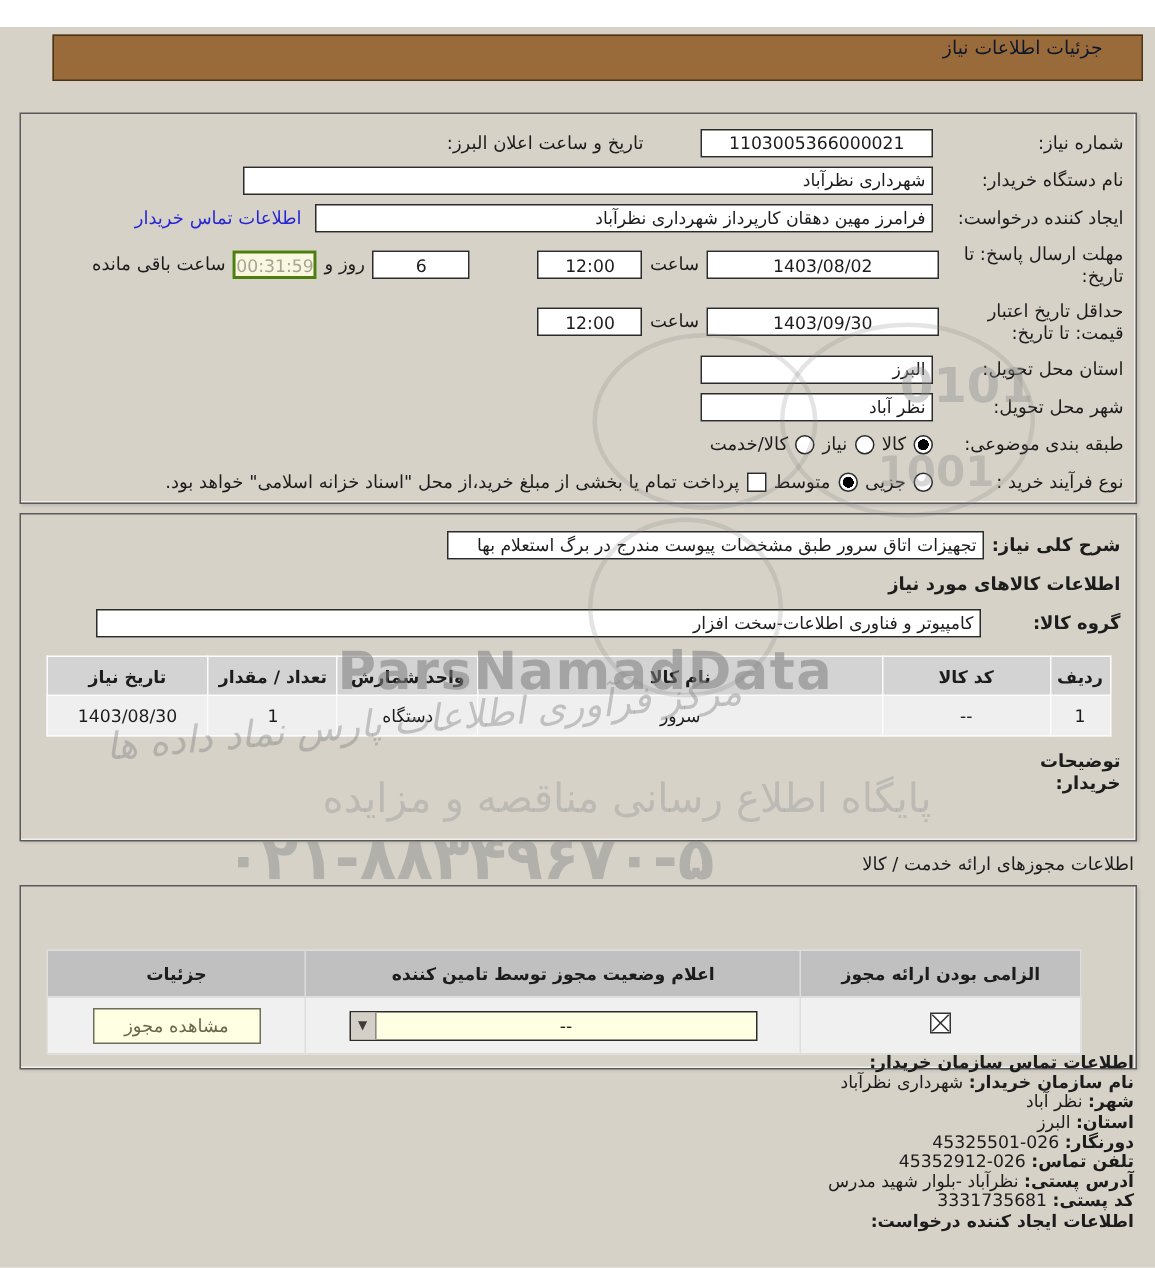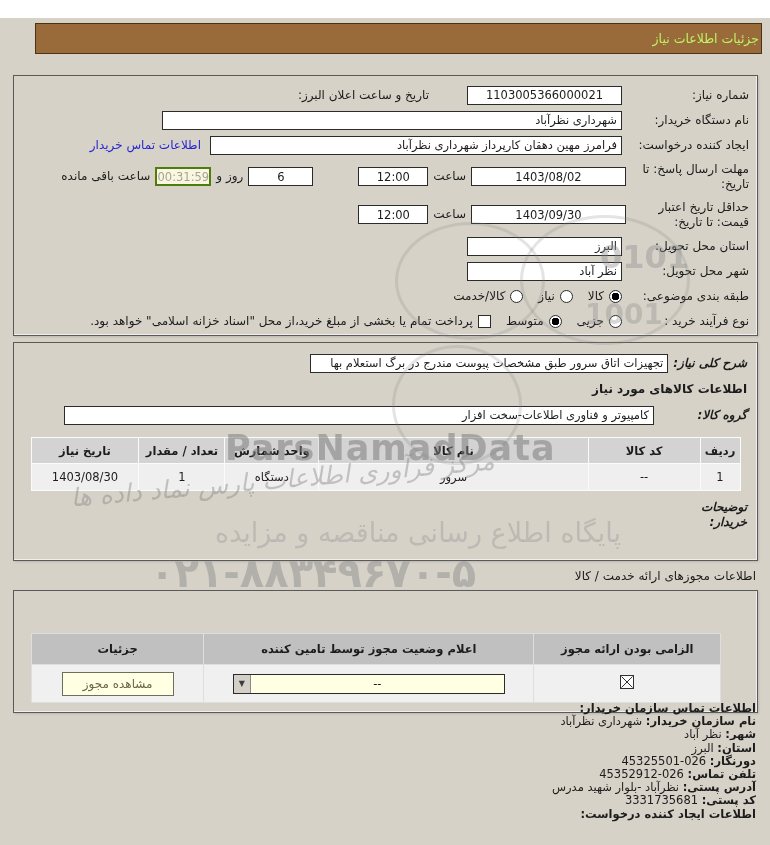--- a/index.html
+++ b/index.html
@@ -8,39 +8,39 @@
     width: 770px; height: 845px; overflow: hidden; position: relative;
     background: #d6d2c8;
     font-family: "DejaVu Sans", sans-serif;
     font-size: 12px; color: #1c1c1c; direction: rtl;
   }
   .topstrip { position: absolute; top: 0; left: 0; width: 770px; height: 18px; background: #ffffff; }
 
   .titlebar {
     position: absolute; top: 23px; right: 8px; left: 35px; height: 31px;
     background: #9a6b3a; border: 1px solid #4a3415;
-    color: #bef264; display: flex; align-items: center; padding: 0 2px;
+    color: #0f172a; display: flex; align-items: flex-start; padding: 0 26px;
     font-size: 12.5px;
   }
 
   .panel {
     position: absolute; right: 12px; left: 13px;
     background: #d6d2c8; border: 1px solid #5a5a5c;
     box-shadow: inset -1px -1px 0 rgba(255,255,255,.65), 1px 1px 2px rgba(0,0,0,.12);
   }
   .panel1 { top: 75px;  height: 261px; padding: 9px 8px 8px; display: flex; flex-direction: column; gap: 5px; }
   .panel2 { top: 342px; height: 219px; padding: 10px 10px 8px; display: flex; flex-direction: column; gap: 9px; }
   .panel3 { top: 590px; height: 123px; padding: 42px 36px 8px; }
 
   .row { display: flex; align-items: center; gap: 5px; min-height: 20px; }
   .row.tall { min-height: 33px; }
   .lbl { flex: none; line-height: 1.25; }
   .lbl.w122 { width: 122px; }
   .lbl.w118 { width: 118px; }
-  .lbl.bold { font-weight: bold; font-style: italic; }
+  .lbl.bold { font-weight: bold; }
   .sp28 { width: 28px; flex: none; }
   .sp35 { width: 35px; flex: none; }
 
   .box {
     background: #fff; border: 1px solid #2b2b2b; height: 19px;
     display: flex; align-items: center; padding: 0 4px; font-size: 11.5px;
     flex: none; overflow: hidden; white-space: nowrap;
   }
   .box.num { justify-content: center; }
   .w155 { width: 155px; } .w152 { width: 152px; } .w70 { width: 70px; }
@@ -52,21 +52,21 @@
     font-size: 11.5px; flex: none;
   }
   .link { color: #2626d4; cursor: pointer; margin-right: 4px; white-space: nowrap; }
 
   .radio {
     width: 13px; height: 13px; border: 1px solid #2b2b2b; border-radius: 50%;
     background: #fff; flex: none; display: inline-block;
   }
   .radio.sel { background: radial-gradient(circle, #000 0 3.6px, #fff 3.7px); }
   .cbx { width: 13px; height: 13px; border: 1px solid #2b2b2b; background: #fff; flex: none; display: inline-block; }
-  .optlbl { margin-left: 10px; }
+  .optlbl { margin-left: 0; }
 
   .heading-bold { font-weight: bold; }
 
   table { border-collapse: collapse; font-size: 11.5px; }
   .items-table { width: 710px; margin: 3px auto 0; border: 1px solid #9c9c9c; }
   .items-table th { background: #d3d3d3; font-weight: bold; height: 26px; border: 1px solid #fbfbfb; padding: 0 4px; }
   .items-table td { background: #efefef; height: 27px; border: 1px solid #fbfbfb; text-align: center; padding: 0 4px; }
 
   .notes-box {
     background: #fff; border: 1px solid #2b2b2b; width: 636px; height: 44px;

